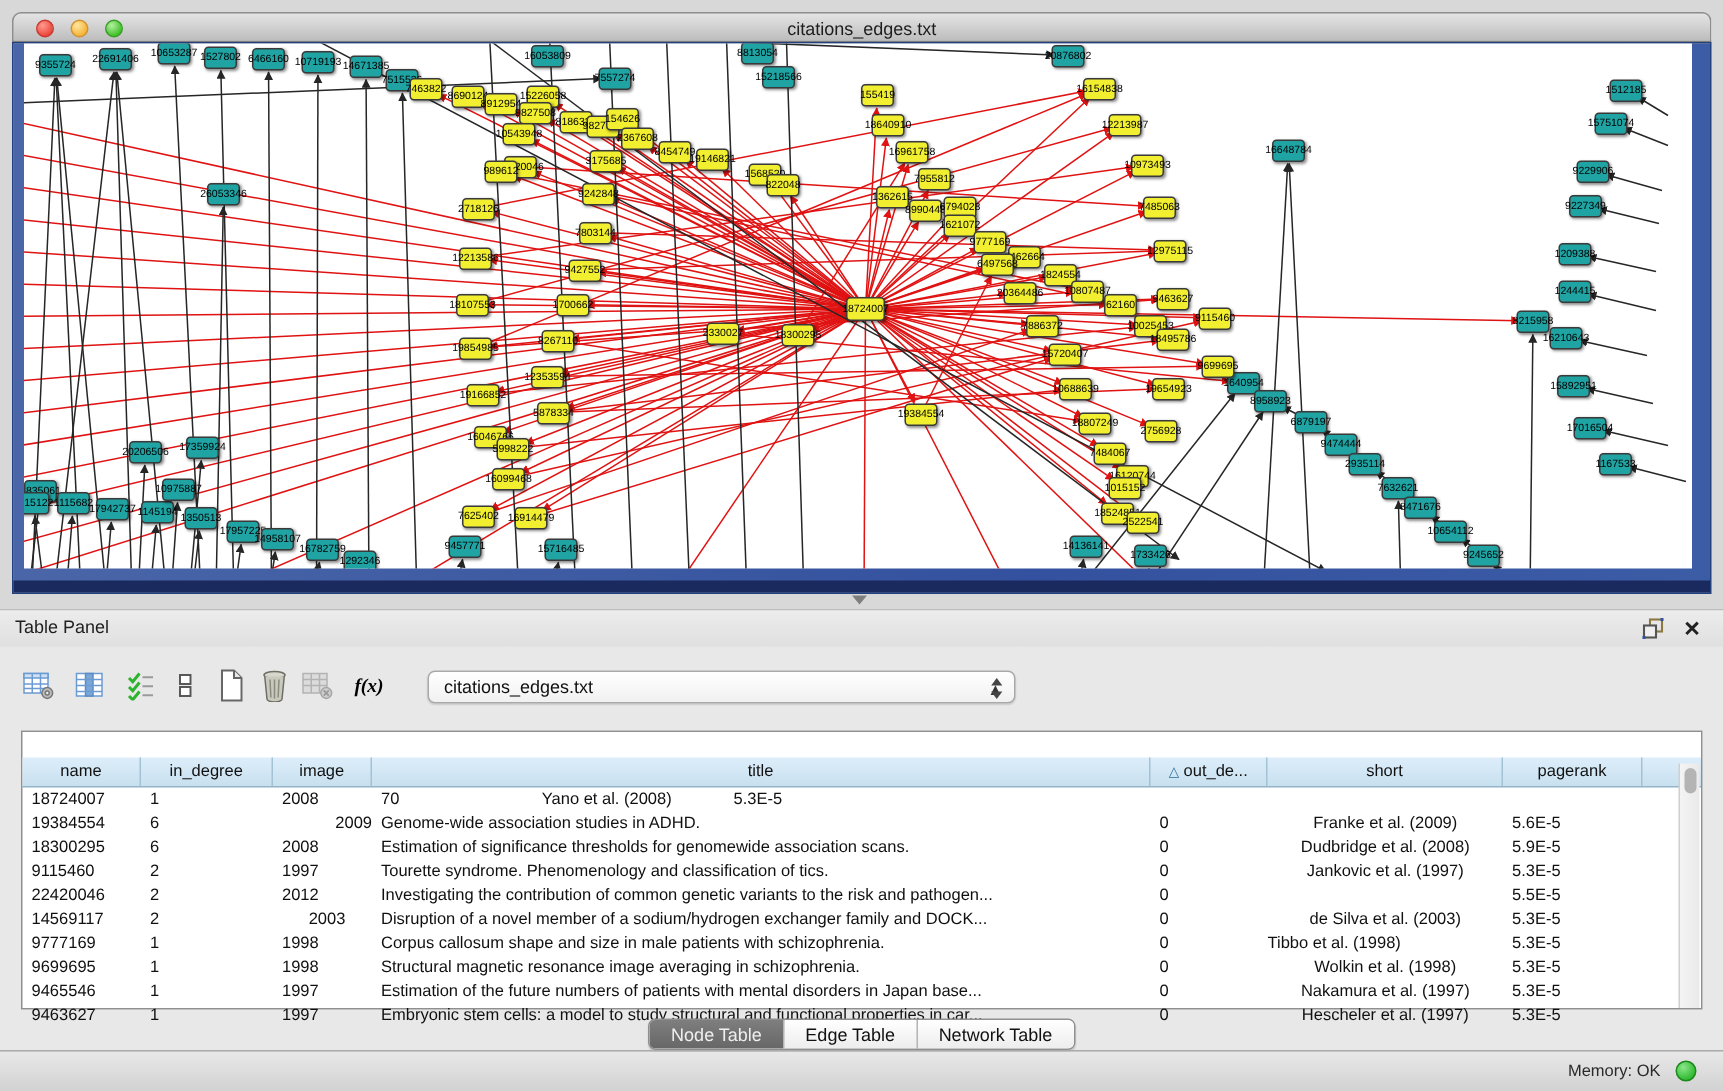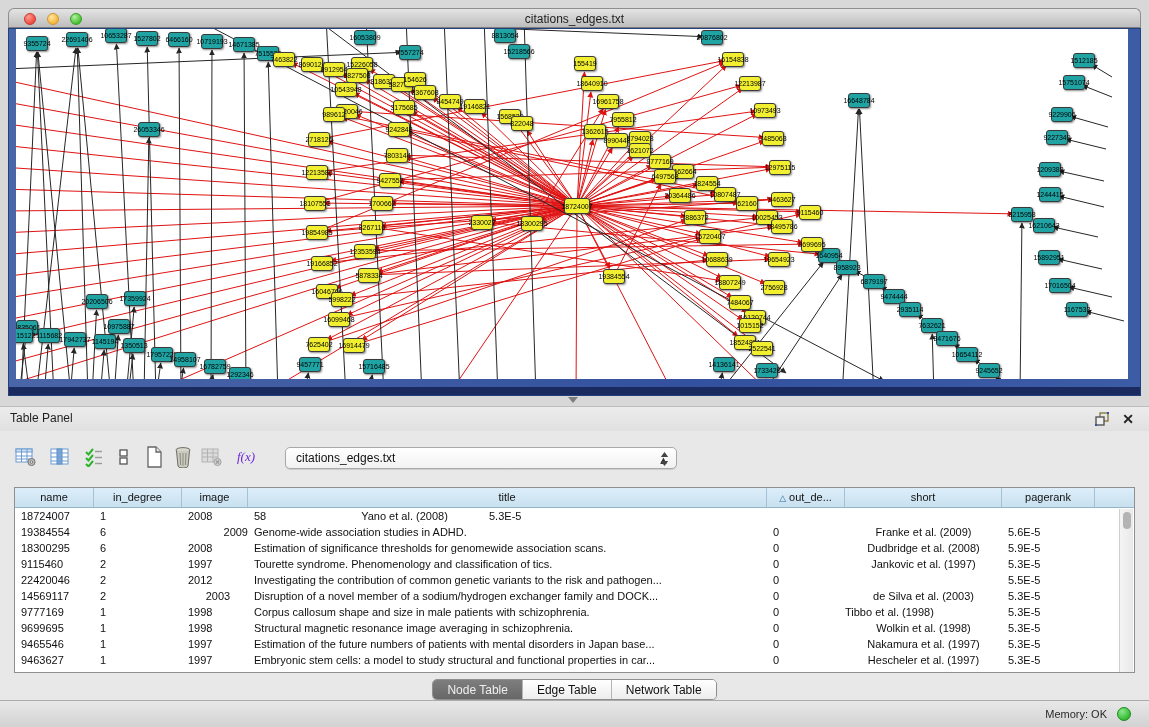--- a/index.html
+++ b/index.html
@@ -38,29 +38,29 @@
   #table-panel { position:absolute; left:0; top:406px; width:1149px; height:294px; background:#e8e8e8;
                  border-top:1px solid #bdbdbd; }
   .panel-header { position:relative; height:24px; background:linear-gradient(#ececec,#e0e0e0); }
   .panel-title { position:absolute; left:10px; top:4px; font-size:12px; color:#1f1f1f; }
   .ph-icon { position:absolute; top:4px; width:18px; height:16px; cursor:default; }
   .float-icon { right:38px; }
   .close-icon { right:12px; font-size:14px; font-weight:bold; color:#222; line-height:16px; text-align:center; }
 
   .toolbar { position:absolute; left:0; top:28px; width:1149px; height:48px; }
   .tool-btn { position:absolute; top:8px; width:28px; height:28px; display:flex; align-items:center; justify-content:center; }
-  .fx-label { font-size:13px; font-style:italic; font-family:"Liberation Serif",serif; color:#6d28d9; font-weight:normal; }
+  .fx-label { font-size:13px; font-style:italic; font-family:"Liberation Serif",serif; color:#000000; font-weight:bold; }
   .combo { position:absolute; left:285px; top:12px; width:392px; height:22px; border:1px solid #a9a9a9; border-radius:5px;
            background:linear-gradient(#ffffff,#f1f1f1); font-size:12px; color:#111; line-height:20px; padding-left:10px;
            box-shadow:0 1px 1px rgba(0,0,0,.12); }
   .combo .arrows { position:absolute; right:8px; top:2px; font-size:11px; color:#333; letter-spacing:-1px; }
 
   .tablebox { position:absolute; left:14px; top:80px; width:1121px; height:186px; background:#ffffff;
               border:1px solid #8f8f8f; }
-  .thead { display:flex; height:20px; background:linear-gradient(#ddeefa,#c8e0ef); border-bottom:1px solid #93b4c9; }
+  .thead { display:flex; height:20px; background:linear-gradient(#ddeefa,#c8e0ef); border-bottom:1px solid #93b4c9;margin-top:17px; }
   .th { border-right:1px solid #a3c2d6; font-size:11px; color:#111; text-align:center; line-height:19px;
         overflow:hidden; white-space:nowrap; flex:none; }
   .th .sort { color:#2e6f9e; font-size:9px; margin-right:3px; }
   .tr { display:flex; height:16px; }
   .td { font-size:11px; color:#101010; line-height:16px; padding-left:6px; overflow:hidden; white-space:nowrap; flex:none; }
   .vscroll { position:absolute; right:1px; top:21px; width:14px; height:163px; background:linear-gradient(90deg,#f4f4f4,#e9e9e9);
              border-left:1px solid #cfcfcf; }
   .vthumb { position:absolute; left:3px; top:3px; width:8px; height:17px; border-radius:4px; background:#b4b4b4; }
 
   .tabbar { position:absolute; left:0; top:272px; width:1149px; text-align:center; }
@@ -522,21 +522,21 @@
           <div class="th" style="width: 519px;">title</div>
           <div class="th" style="width: 78px;"><span class="sort">△</span>out_de...</div>
           <div class="th" style="width: 157px;">short</div>
           <div class="th" style="width: 93px;">pagerank</div>
         </div>
       <div id="tbody">
           <div class="tr">
             <div class="td" style="width: 79px; text-align: left;">18724007</div>
             <div class="td" style="width: 88px; text-align: left;">1</div>
             <div class="td" style="width: 66px; text-align: left;">2008</div>
-            <div class="td" style="width: 78px; text-align: left;">58</div>
+            <div class="td" style="width: 78px; text-align: left;">70</div>
             <div class="td" style="width: 157px; text-align: center; padding-left: 0px;">Yano et al. (2008)</div>
             <div class="td" style="width: 93px; text-align: left;">5.3E-5</div>
           </div>
           <div class="tr">
             <div class="td" style="width: 79px; text-align: left;">19384554</div>
             <div class="td" style="width: 88px; text-align: left;">6</div>
             <div class="td" style="width: 66px; text-align: right;">2009</div>
             <div class="td" style="width: 519px; text-align: left;">Genome-wide association studies in ADHD.</div>
             <div class="td" style="width: 78px; text-align: left;">0</div>
             <div class="td" style="width: 157px; text-align: center; padding-left: 0px;">Franke et al. (2009)</div>

